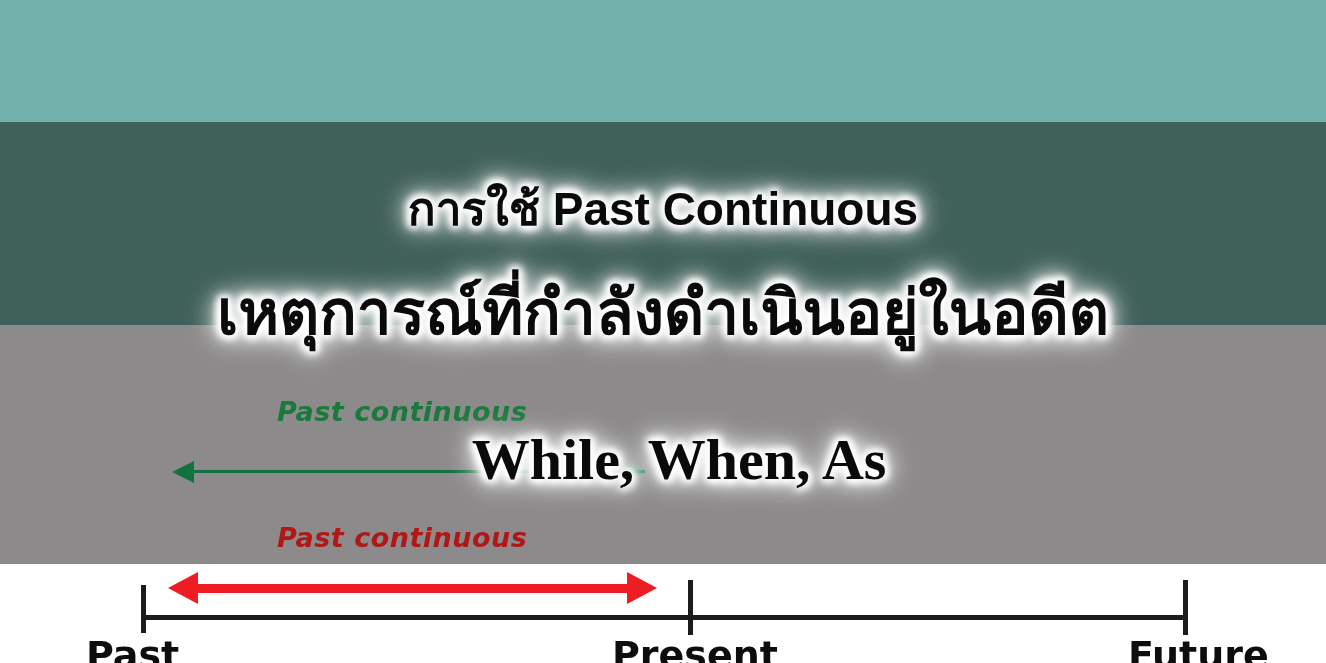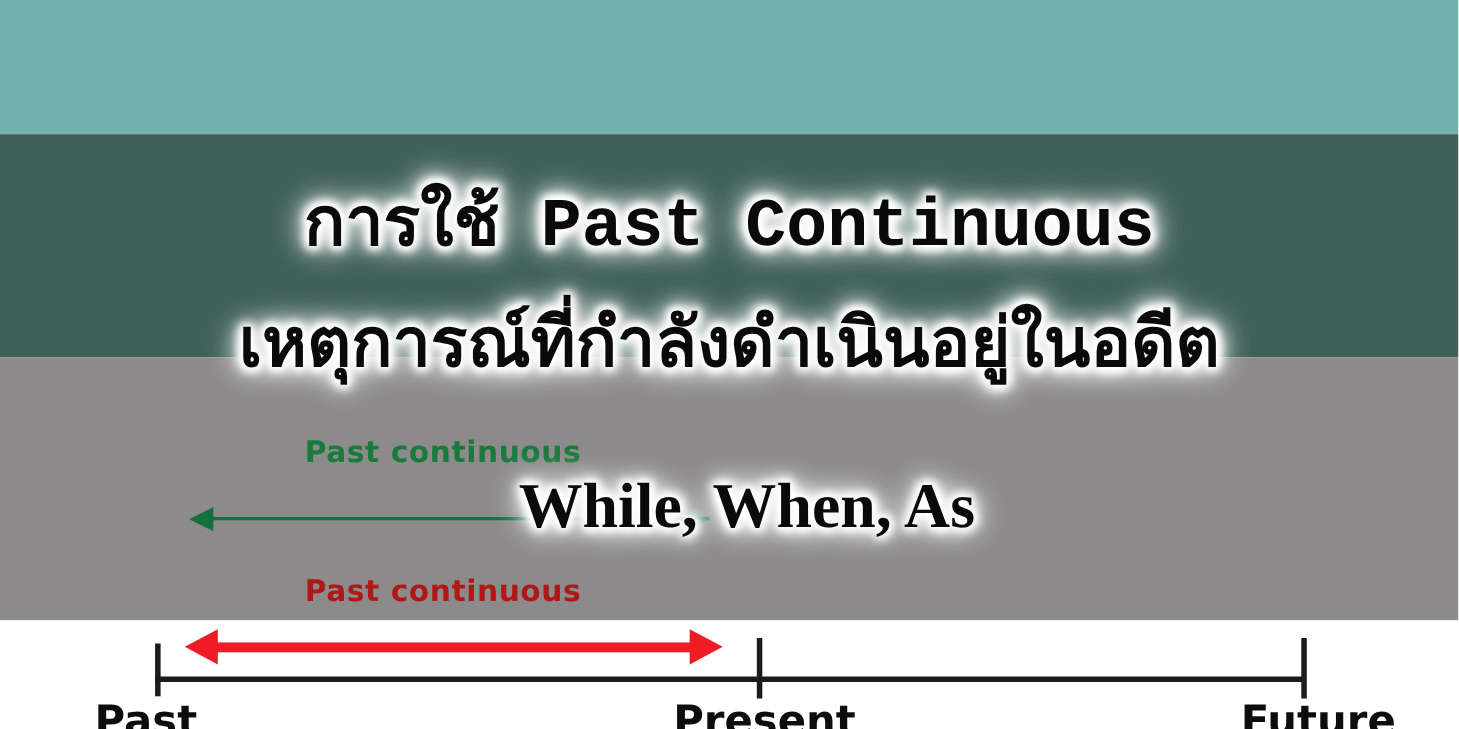--- a/index.html
+++ b/index.html
@@ -36,20 +36,21 @@
     height: 663px;
   }
 
   .tl-label {
     position: absolute;
     font-family: "DejaVu Sans", sans-serif;
     font-weight: bold;
     font-size: 27px;
     letter-spacing: 0.5px;
     white-space: nowrap;
+    font-style: italic;
   }
   #label-past-continuous-green {
     left: 277px;
     top: 396px;
     color: #1a7a3c;
   }
   #label-past-continuous-red {
     left: 277px;
     top: 522px;
     color: #b01818;
@@ -155,24 +156,24 @@
     color: #0a0a0a;
     white-space: nowrap;
     text-shadow:
       0 0 6px #ffffff,  0 0 12px #ffffff,
       0 0 18px #ffffff, 0 0 24px #ffffff,
       0 0 30px #ffffff, 0 0 36px #ffffff,
       2px 0 10px #ffffff, -2px 0 10px #ffffff,
       0 2px 10px #ffffff, 0 -2px 10px #ffffff;
   }
   #headline-line-1 {
-    top: 172px;
-    font-family: Liberation Mono, monospace;
-    font-weight: bold;
-    font-size: 62px;
+    top: 184px;
+    font-family: Liberation Sans, sans-serif;
+    font-weight: bold;
+    font-size: 46px;
     line-height: 1.12;
   }
   #headline-line-2 {
     top: 279px;
     font-family: "Liberation Serif", "DejaVu Serif", serif;
     font-weight: bold;
     font-size: 62px;
     line-height: 1.12;
   }
   #headline-line-3 {

